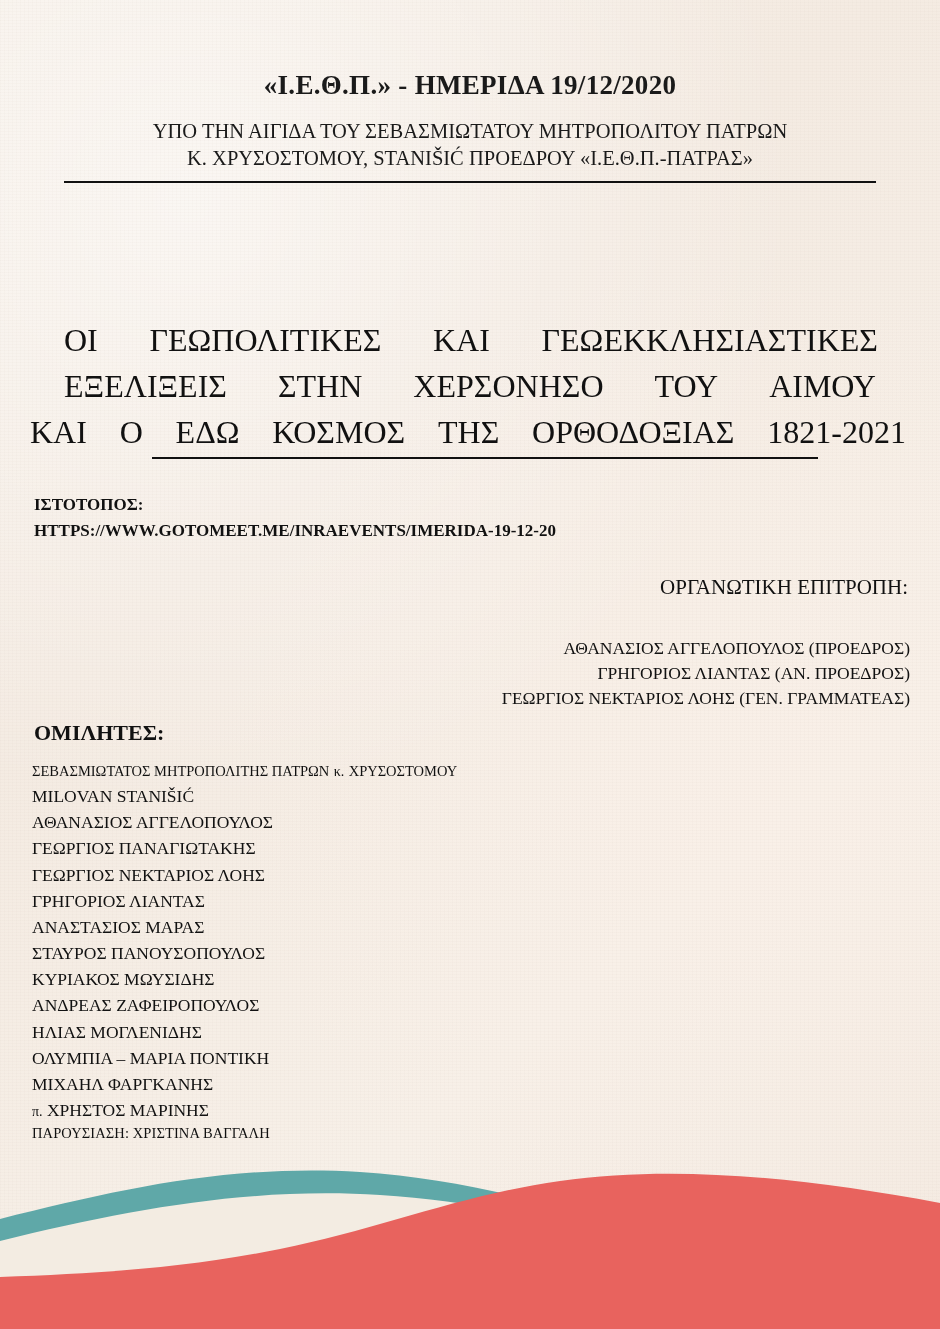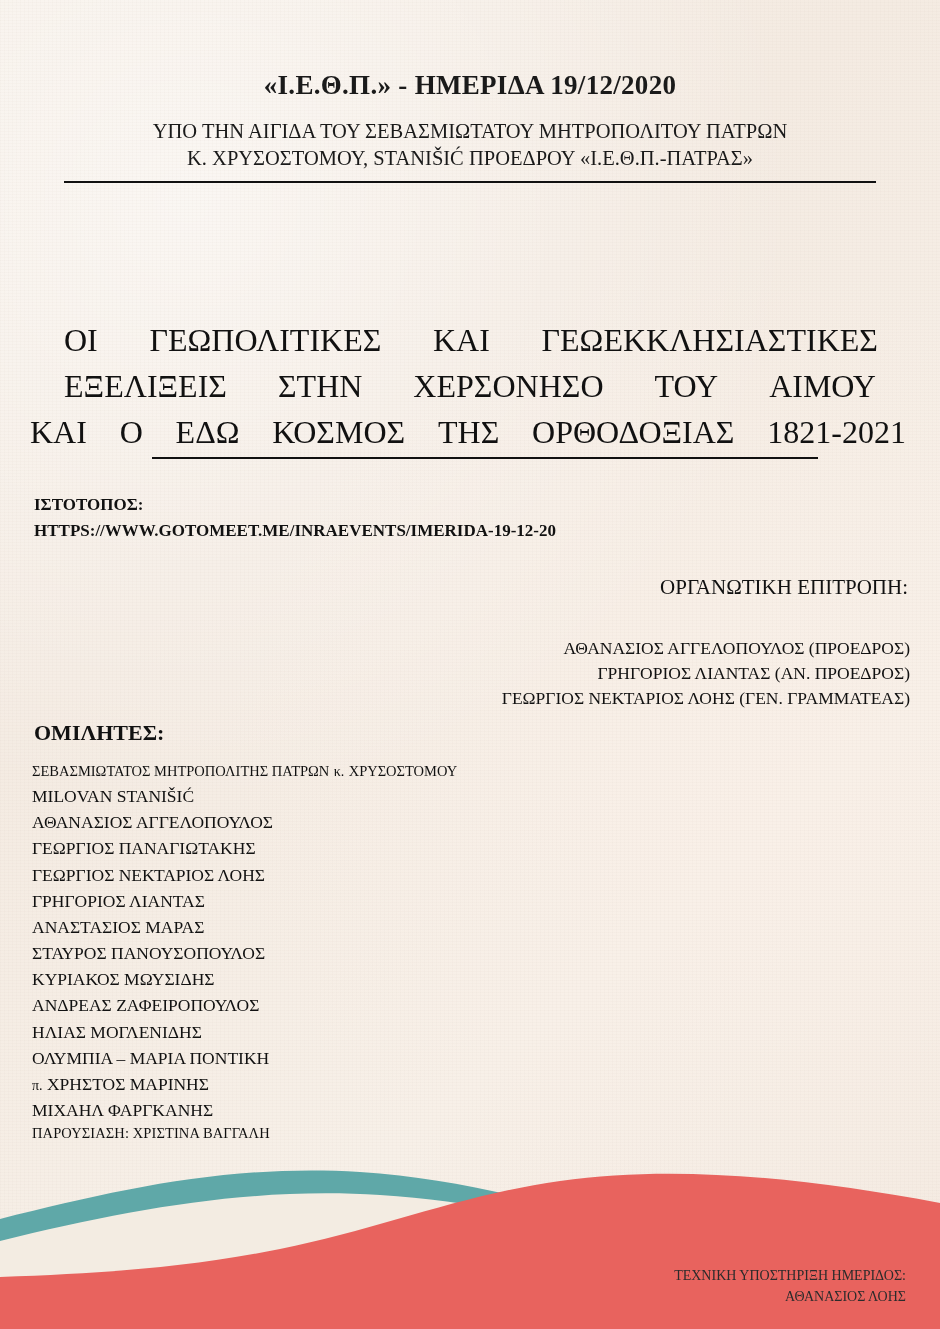--- a/index.html
+++ b/index.html
@@ -239,30 +239,26 @@
       <div>ΑΘΑΝΑΣΙΟΣ ΑΓΓΕΛΟΠΟΥΛΟΣ</div>
       <div>ΓΕΩΡΓΙΟΣ ΠΑΝΑΓΙΩΤΑΚΗΣ</div>
       <div>ΓΕΩΡΓΙΟΣ ΝΕΚΤΑΡΙΟΣ ΛΟΗΣ</div>
       <div>ΓΡΗΓΟΡΙΟΣ ΛΙΑΝΤΑΣ</div>
       <div>ΑΝΑΣΤΑΣΙΟΣ ΜΑΡΑΣ</div>
       <div>ΣΤΑΥΡΟΣ ΠΑΝΟΥΣΟΠΟΥΛΟΣ</div>
       <div>ΚΥΡΙΑΚΟΣ ΜΩΥΣΙΔΗΣ</div>
       <div>ΑΝΔΡΕΑΣ ΖΑΦΕΙΡΟΠΟΥΛΟΣ</div>
       <div>ΗΛΙΑΣ ΜΟΓΛΕΝΙΔΗΣ</div>
       <div>ΟΛΥΜΠΙΑ – ΜΑΡΙΑ ΠΟΝΤΙΚΗ</div>
+      <div>ΜΙΧΑΗΛ ΦΑΡΓΚΑΝΗΣ</div>
       <div>
         <span class="sp-pref">π.</span>
         <span>ΧΡΗΣΤΟΣ ΜΑΡΙΝΗΣ</span>
       </div>
-      <div>ΜΙΧΑΗΛ ΦΑΡΓΚΑΝΗΣ</div>
       <div class="sp-note">
         <span>ΠΑΡΟΥΣΙΑΣΗ:</span>
         <span>ΧΡΙΣΤΙΝΑ ΒΑΓΓΑΛΗ</span>
       </div>
     </div>
 
-    <div class="footer">
-      <div>ΤΕΧΝΙΚΗ ΥΠΟΣΤΗΡΙΞΗ ΗΜΕΡΙΔΟΣ:</div>
-      <div>ΑΘΑΝΑΣΙΟΣ ΛΟΗΣ</div>
-    </div>
 
   </div>
 </div>
 
 </body></html>

